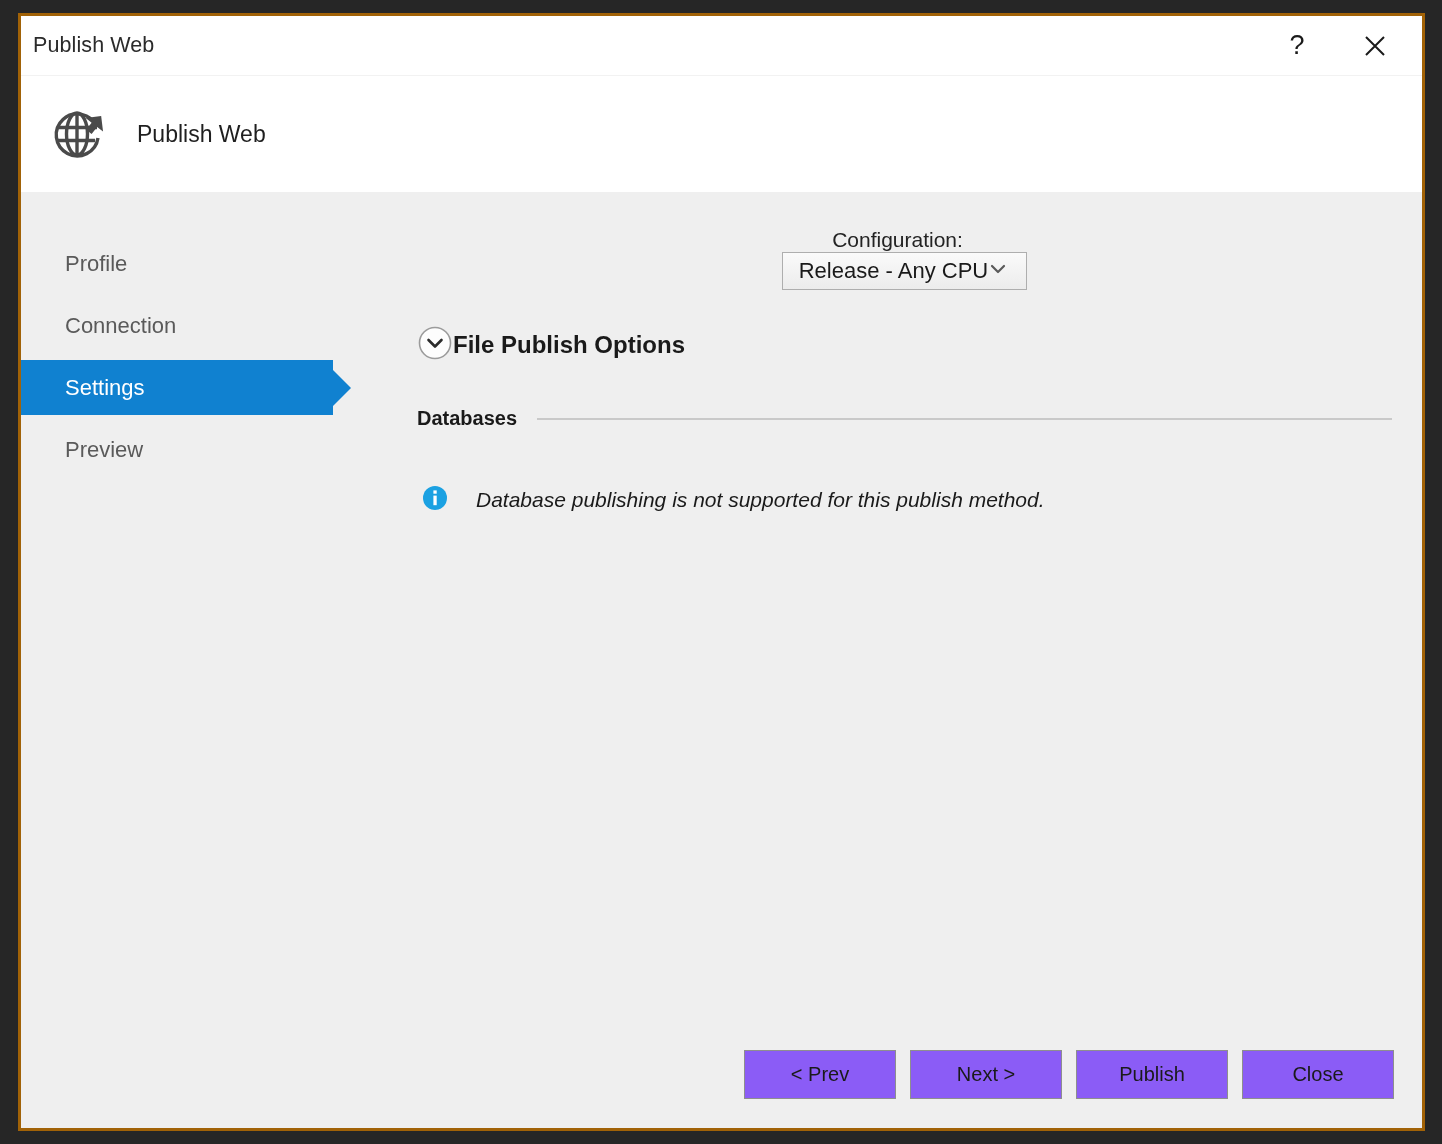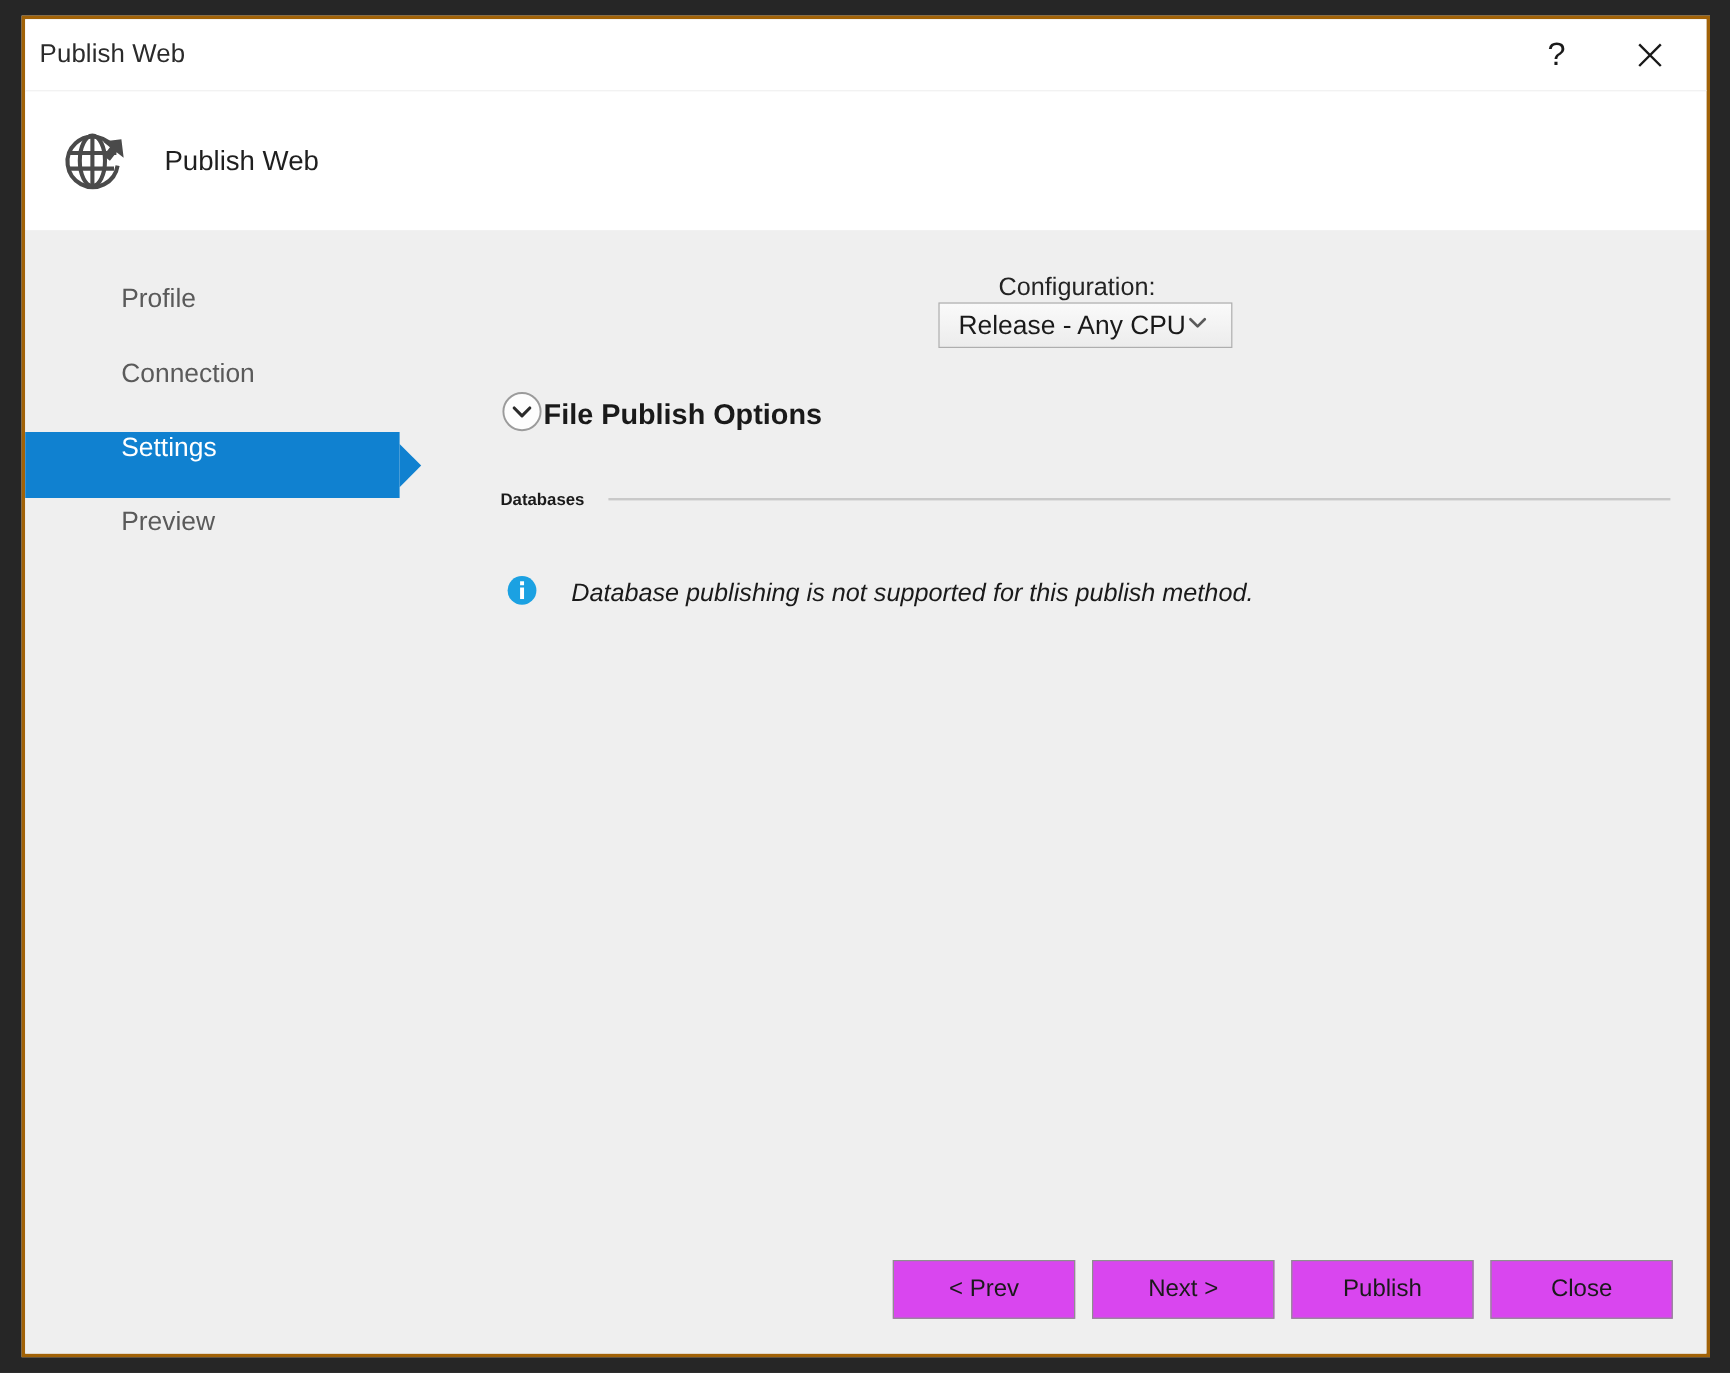--- a/index.html
+++ b/index.html
@@ -85,22 +85,22 @@
   
   #sidebar {
     width: 385px;
     flex: none;
     padding-top: 44px;
   }
   .nav-item {
     position: relative;
     height: 55px;
     display: flex;
-    align-items: flex-start;
-    padding-left: 80px;
+    align-items: center;
+    padding-left: 44px;
     font-size: 22px;
     color: #5a5a5a;
     cursor: default;
     margin-bottom: 7px;
   }
   .nav-item.is-selected {
     background: #1081d0;
     color: #ffffff;
     width: 312px;
   }
@@ -175,21 +175,21 @@
     font-weight: bold;
     color: #1a1a1a;
   }
 
   #databases-section-header {
     display: flex;
     align-items: center;
     margin-bottom: 55px;
   }
   #databases-heading {
-    font-size: 14px;
+    font-size: 20px;
     font-weight: bold;
     color: #1a1a1a;
     white-space: nowrap;
   }
   #databases-separator {
     flex: 1 1 auto;
     height: 2px;
     background: #c9c9c9;
     margin-left: 20px;
   }
@@ -214,21 +214,21 @@
     background: #efefef;
     display: flex;
     align-items: center;
     justify-content: flex-end;
     padding-right: 28px;
     gap: 14px;
   }
   .footer-button {
     width: 152px;
     height: 49px;
-    background: #d946ef;
+    background: #8b5cf6;
     border: 1px solid #8e8e8e;
     font-family: "Liberation Sans", sans-serif;
     font-size: 20px;
     color: #1a1a1a;
     cursor: default;
     text-align: center;
   }
 </style>
 </head>
 <body>

